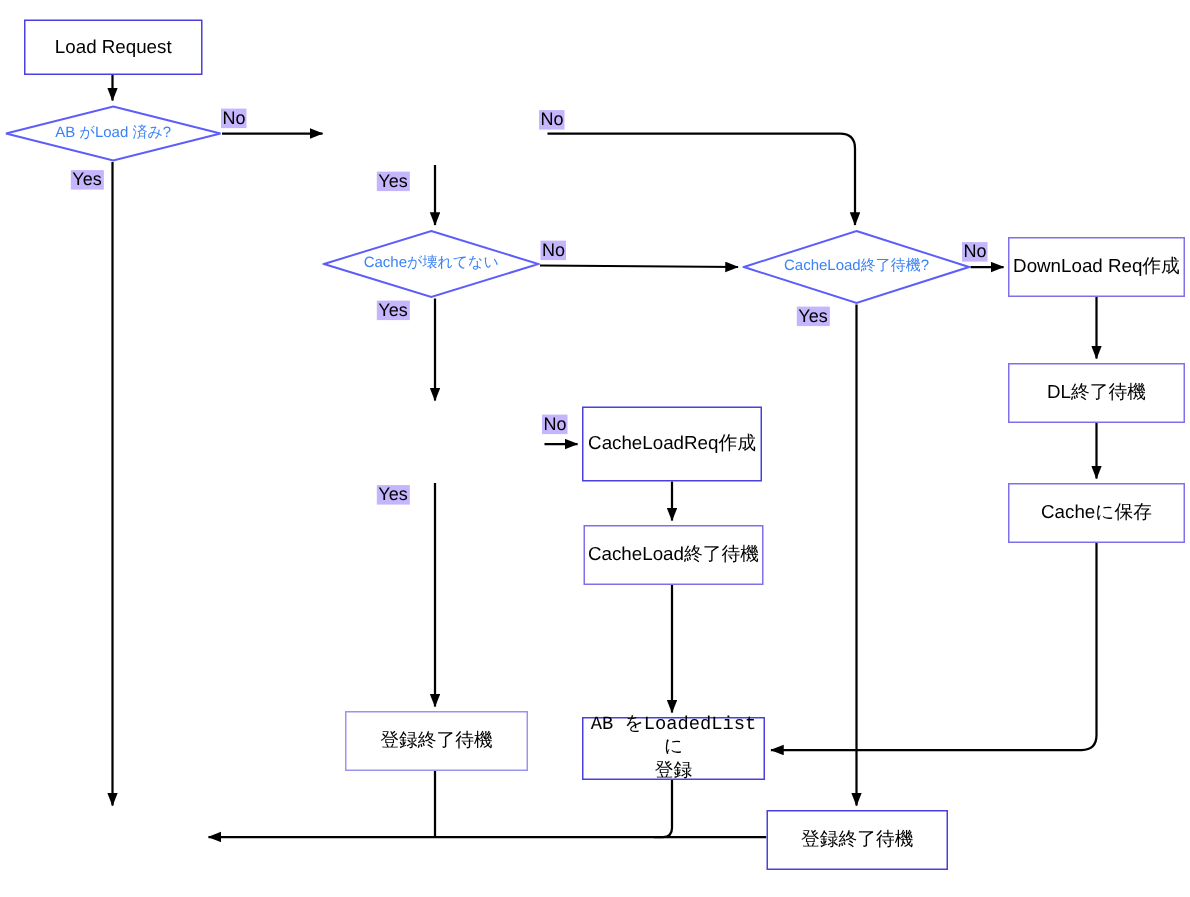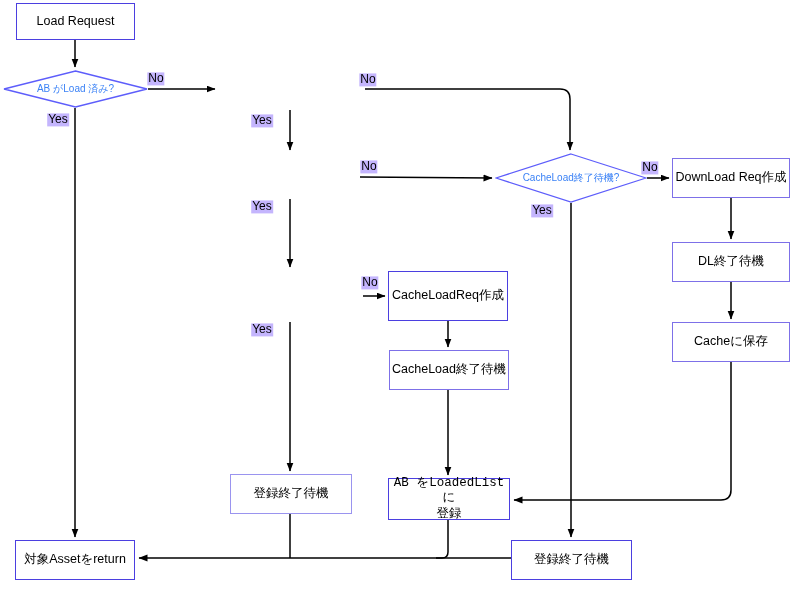--- a/index.html
+++ b/index.html
@@ -76,37 +76,42 @@
       <div class="edge-label" style="left: 156px; top: 79px;">No</div>
       <div class="edge-label" style="left: 58px; top: 120px;">Yes</div>
       <div class="edge-label" style="left: 262px; top: 121px;">Yes</div>
       <div class="edge-label" style="left: 368px; top: 80px;">No</div>
       <div class="edge-label" style="left: 262px; top: 207px;">Yes</div>
       <div class="edge-label" style="left: 369px; top: 167px;">No</div>
       <div class="edge-label" style="left: 262px; top: 330px;">Yes</div>
       <div class="edge-label" style="left: 370px; top: 283px;">No</div>
       <div class="edge-label" style="left: 650px; top: 168px;">No</div>
       <div class="edge-label" style="left: 542px; top: 211px;">Yes</div>
-      <div class="node process" style="left: 16px; top: 3px; width: 119px; height: 37px; border: 1px solid rgb(75, 63, 224);">Load Request</div>
+      <div class="node process" style="left: 16px; top: 13px; width: 119px; height: 37px; border: 1px solid rgb(75, 63, 224);">Load Request</div>
       <div class="node decision" style="left: 3px; top: 70px; width: 145px; height: 38px;">
         <svg width="145" height="38" viewBox="0 0 145 38">
           <polygon points="72.5,1 144,19 72.5,37 1,19" fill="#ffffff" stroke="#5d5dfb" stroke-width="1.3"></polygon>
         </svg>
         <div class="dlabel">AB がLoad 済み?</div>
+      </div>
+      <div class="node decision" style="left: 215px; top: 153px; width: 145px; height: 46px;">
+        <svg width="145" height="46" viewBox="0 0 145 46">
+          <polygon points="72.5,1 144,23 72.5,45 1,23" fill="#ffffff" stroke="#5d5dfb" stroke-width="1.3"></polygon>
+        </svg>
+        <div class="dlabel">Cacheが壊れてない</div>
       </div>
       <div class="node decision" style="left: 495px; top: 153px; width: 152px; height: 50px;">
         <svg width="152" height="50" viewBox="0 0 152 50">
           <polygon points="76,1 151,25 76,49 1,25" fill="#ffffff" stroke="#5d5dfb" stroke-width="1.3"></polygon>
         </svg>
         <div class="dlabel">CacheLoad終了待機?</div>
       </div>
       <div class="node process" style="left: 672px; top: 158px; width: 118px; height: 40px; border: 1px solid rgb(125, 112, 232);">DownLoad Req作成</div>
       <div class="node process" style="left: 672px; top: 242px; width: 118px; height: 40px; border: 1px solid rgb(125, 112, 232);">DL終了待機</div>
       <div class="node process" style="left: 672px; top: 322px; width: 118px; height: 40px; border: 1px solid rgb(125, 112, 232);">Cacheに保存</div>
       <div class="node process" style="left: 388px; top: 271px; width: 120px; height: 50px; border: 1px solid rgb(75, 63, 224);">CacheLoadReq作成</div>
       <div class="node process" style="left: 389px; top: 350px; width: 120px; height: 40px; border: 1px solid rgb(125, 112, 232);">CacheLoad終了待機</div>
       <div class="node process" style="left: 230px; top: 474px; width: 122px; height: 40px; border: 1px solid rgb(154, 148, 239);">登録終了待機</div>
       <div class="node process" style="left: 388px; top: 478px; width: 122px; height: 42px; border: 1px solid rgb(75, 63, 224); font-family: Liberation Mono, monospace;">AB をLoadedListに
 登録</div>
-      <div class="node process" style="left: 15px; top: 540px; width: 120px; height: 40px; border: 1px solid rgb(75, 63, 224);">対象Assetをreturn</div>
       <div class="node process" style="left: 511px; top: 540px; width: 121px; height: 40px; border: 1px solid rgb(75, 63, 224);">登録終了待機</div>
     </div>
 </div>
 
 </body></html>

